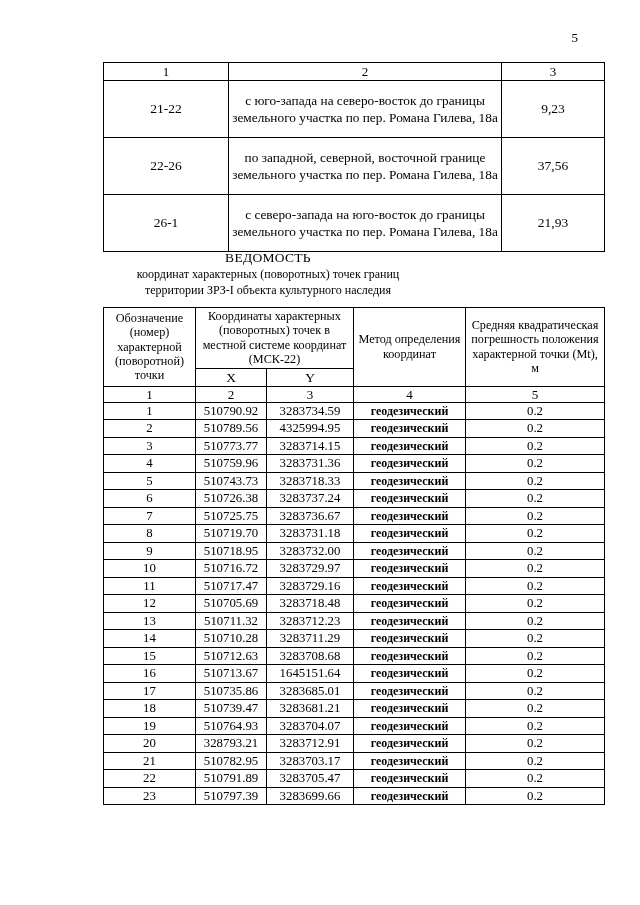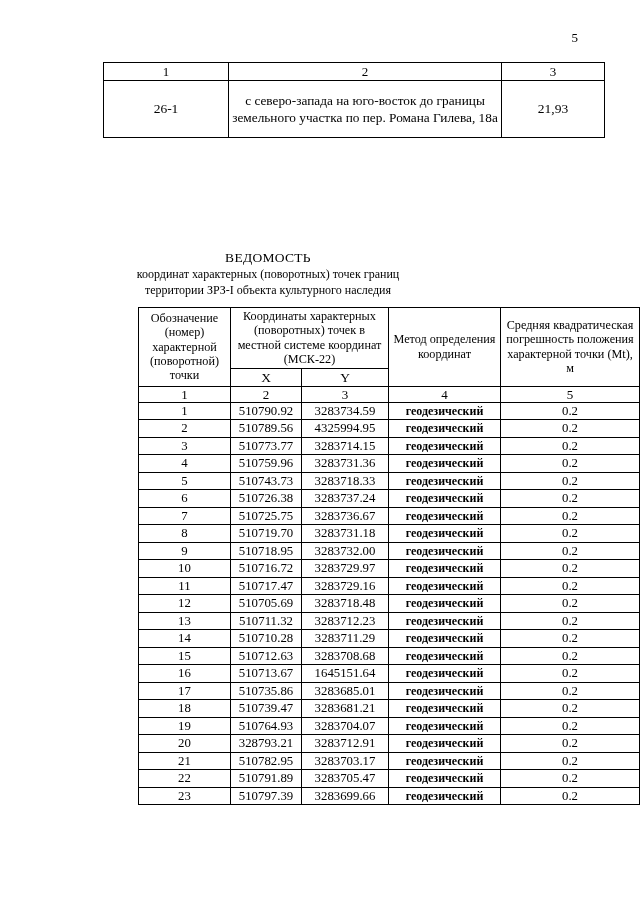--- a/index.html
+++ b/index.html
@@ -99,21 +99,20 @@
   .vedomost .line3 {
     font-size: 12px;
     line-height: 16px;
   }
 
   
   .table-two-wrap {
     position: absolute;
     top: 307px;
     left: 103px;
-    margin-left: 35px;
   }
   table.table-two {
     width: 501px;
   }
   table.table-two col.k1 { width: 92px; }
   table.table-two col.k2 { width: 71px; }
   table.table-two col.k3 { width: 87px; }
   table.table-two col.k4 { width: 112px; }
   table.table-two col.k5 { width: 139px; }
 
@@ -161,20 +160,30 @@
       </colgroup>
       <thead>
         <tr class="colnum-row">
           <td>1</td>
           <td>2</td>
           <td>3</td>
         </tr>
       </thead>
       <tbody>
         <tr>
+          <td class="seg-id">21-22</td>
+          <td class="seg-desc">с юго-запада на северо-восток до границы земельного участка по пер. Романа Гилева, 18а</td>
+          <td class="seg-len">9,23</td>
+        </tr>
+        <tr>
+          <td class="seg-id">22-26</td>
+          <td class="seg-desc">по западной, северной, восточной границе земельного участка по пер. Романа Гилева, 18а</td>
+          <td class="seg-len">37,56</td>
+        </tr>
+        <tr>
           <td class="seg-id">26-1</td>
           <td class="seg-desc">с северо-запада на юго-восток до границы земельного участка по пер. Романа Гилева, 18а</td>
           <td class="seg-len">21,93</td>
         </tr>
       </tbody>
     </table>
   </div>
 
   <div class="vedomost">
     <div class="line1">ВЕДОМОСТЬ</div>

